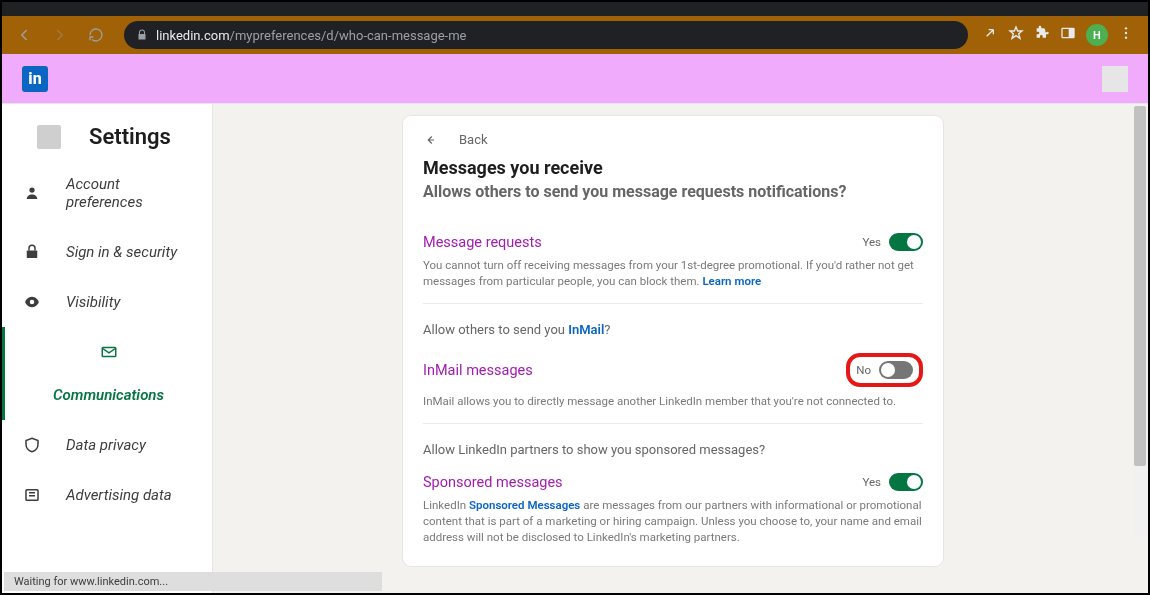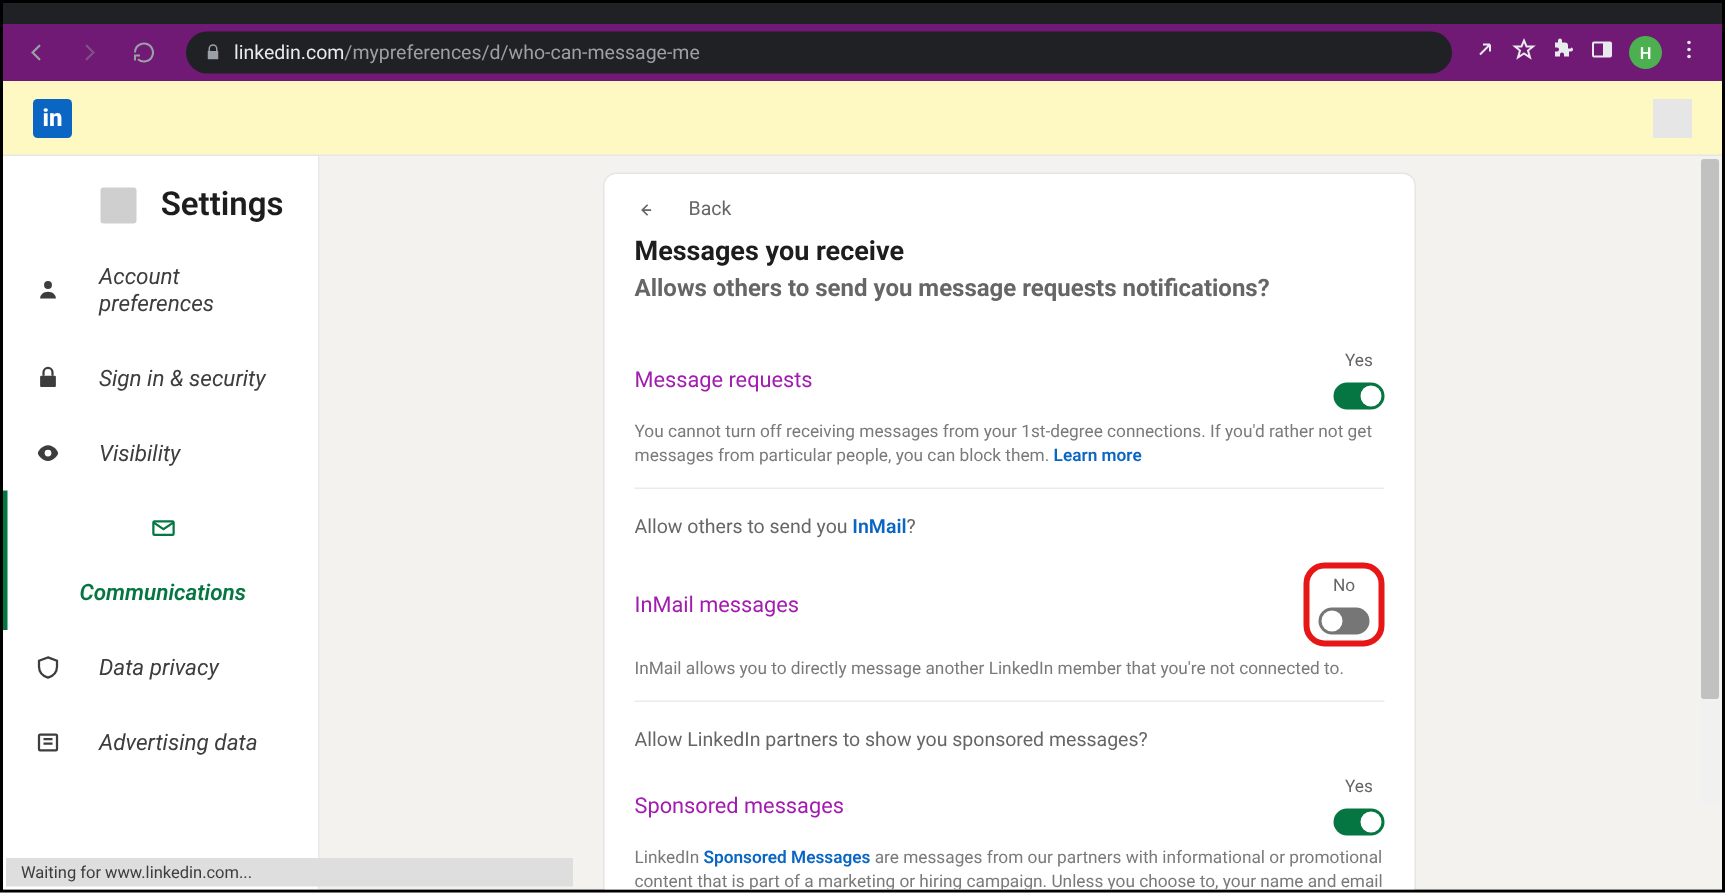--- a/index.html
+++ b/index.html
@@ -1,59 +1,59 @@
 <!DOCTYPE html>
 <html><head>
   <meta charset="utf-8">
   <style>
     * { margin: 0; padding: 0; box-sizing: border-box; font-family: -apple-system, BlinkMacSystemFont, "Segoe UI", Roboto, sans-serif; }
     body { width: 1150px; height: 595px; background: #fff; border: 2px solid #000; overflow: hidden; position: relative; }
     
     
-    .browser-bar { height: 38px; background: #701a75; display: flex; align-items: center; padding: 0 8px; gap: 8px; }
+    .browser-bar { height: 38px; background: #a16207; display: flex; align-items: center; padding: 0 8px; gap: 8px; }
     .nav-btn { width: 28px; height: 28px; display: flex; align-items: center; justify-content: center; color: #9aa0a6; cursor: pointer; border-radius: 50%; }
     .nav-btn.disabled { opacity: 0.4; }
     .url-bar { flex: 1; height: 28px; background: #202124; border-radius: 14px; display: flex; align-items: center; padding: 0 12px; margin: 0 6px; }
     .lock { color: #9aa0a6; margin-right: 8px; }
     .url-text { color: #e8eaed; font-size: 13px; }
     .url-path { color: #9aa0a6; }
     .chrome-icons { display: flex; align-items: center; gap: 10px; color: #e8eaed; padding-right: 6px; }
     .profile-badge { width: 22px; height: 22px; background: #4caf50; border-radius: 50%; display: flex; align-items: center; justify-content: center; color: #fff; font-size: 11px; font-weight: 600; }
     
     
     .tab-strip { height: 14px; background: #202124; }
     
     
     .page { height: calc(595px - 38px - 14px - 4px); overflow: hidden; position: relative; }
-    .header { height: 50px; background: #fef9c3; border-bottom: 1px solid #e6e6e6; display: flex; align-items: center; padding: 0 20px; justify-content: space-between; }
+    .header { height: 50px; background: #f0abfc; border-bottom: 1px solid #e6e6e6; display: flex; align-items: center; padding: 0 20px; justify-content: space-between; }
     .logo { width: 26px; height: 26px; background: #0a66c2; border-radius: 3px; display: flex; align-items: center; justify-content: center; color: #fff; font-weight: 800; font-size: 16px; }
     .nav-placeholder { width: 26px; height: 26px; background: #e6e6e6; }
     
     .body { display: flex; height: calc(100% - 50px); background: #f3f2ef; }
     
     
     .sidebar { width: 211px; background: #fff; border-right: 1px solid #e6e6e6; }
-    .sidebar-title { display: flex; align-items: center; padding: 20px 23px 10px; gap: 16px; justify-content: flex-end; }
+    .sidebar-title { display: flex; align-items: center; padding: 20px 35px 10px; gap: 28px; }
     .sidebar-title-icon { width: 24px; height: 24px; background: #cfcfcf; border-radius: 2px; }
     .sidebar-title h1 { font-size: 22px; font-weight: 600; color: #1d1d1d; }
     .nav-item { display: flex; align-items: center; gap: 25px; padding: 16px 18px; font-size: 15px; color: #3d3d3d; cursor: pointer; border-left: 3px solid transparent; font-style: italic; }
     .nav-item.active { color: #057642; font-weight: 600; border-left-color: #057642; flex-direction: column; }
     .nav-icon { width: 18px; height: 18px; display: flex; align-items: center; justify-content: center; }
     .nav-icon svg { width: 18px; height: 18px; }
     
     
     .main { flex: 1; padding: 12px 0 0 190px; }
     .card { width: 540px; background: #fff; border-radius: 8px; padding: 16px 20px 20px; box-shadow: 0 0 0 1px rgba(0,0,0,0.05); }
     .back-row { display: flex; align-items: center; gap: 22px; color: #666; font-size: 13px; cursor: pointer; margin-bottom: 10px; }
     .card h2 { font-size: 18px; color: #1d1d1d; margin-bottom: 4px; }
     .subtitle { font-size: 16px; color: #666; margin-bottom: 22px; font-weight: bold; }
     
     .setting-row { display: flex; justify-content: space-between; align-items: center; padding: 10px 0 6px; }
     .setting-label { font-size: 14.5px; color: #a21caf; }
-    .toggle-wrap { display: flex; align-items: center; gap: 8px; flex-direction: column; }
+    .toggle-wrap { display: flex; align-items: center; gap: 8px; }
     .toggle-state { font-size: 11.5px; color: #666; }
     .toggle { width: 34px; height: 18px; border-radius: 9px; position: relative; cursor: pointer; }
     .toggle.on { background: #057642; }
     .toggle.off { background: #767676; }
     .toggle::after { content: ""; position: absolute; width: 14px; height: 14px; background: #fff; border-radius: 50%; top: 2px; }
     .toggle.on::after { right: 2px; }
     .toggle.off::after { left: 2px; }
     
     .help-text { font-size: 11.5px; color: #7a7a7a; line-height: 1.4; padding-bottom: 14px; border-bottom: 1px solid #ebebeb; margin-bottom: 10px; }
     .help-text.last { border-bottom: none; margin-bottom: 0; padding-bottom: 0; }
@@ -204,21 +204,21 @@
         <div class="subtitle">Allows others to send you message requests notifications?</div>
 
         <div class="setting-row">
           <div class="setting-label">Message requests</div>
           <div class="toggle-wrap">
             <span class="toggle-state">Yes</span>
             <div class="toggle on"></div>
           </div>
         </div>
         <div class="help-text">
-          <span>You cannot turn off receiving messages from your 1st-degree connections. If you'd rather not get messages from particular people, you can block them. </span><span class="link">Learn more</span>
+          <span>You cannot turn off receiving messages from your 1st-degree promotional. If you'd rather not get messages from particular people, you can block them. </span><span class="link">Learn more</span>
         </div>
 
         <div class="section-prompt">
           <span>Allow others to send you </span><span class="link">InMail</span><span>?</span>
         </div>
         <div class="setting-row">
           <div class="setting-label">InMail messages</div>
           <div class="highlight">
             <div class="toggle-wrap">
               <span class="toggle-state">No</span>

